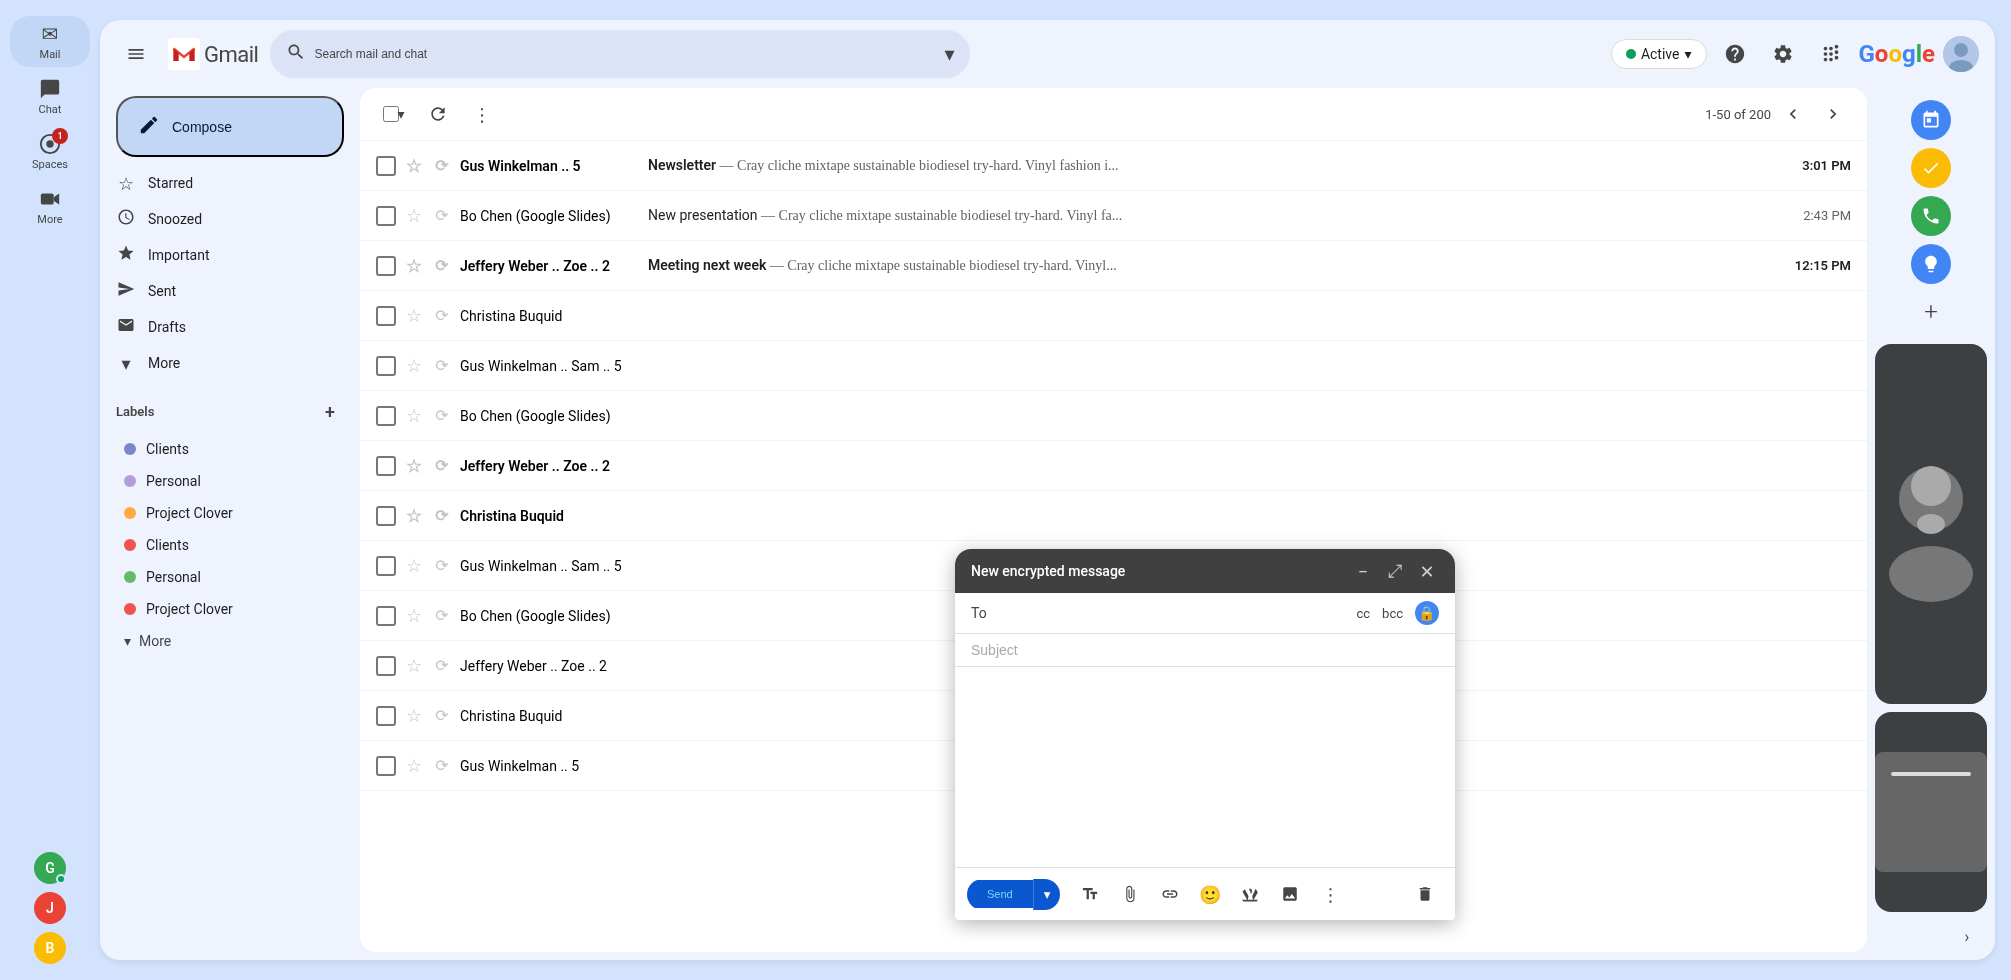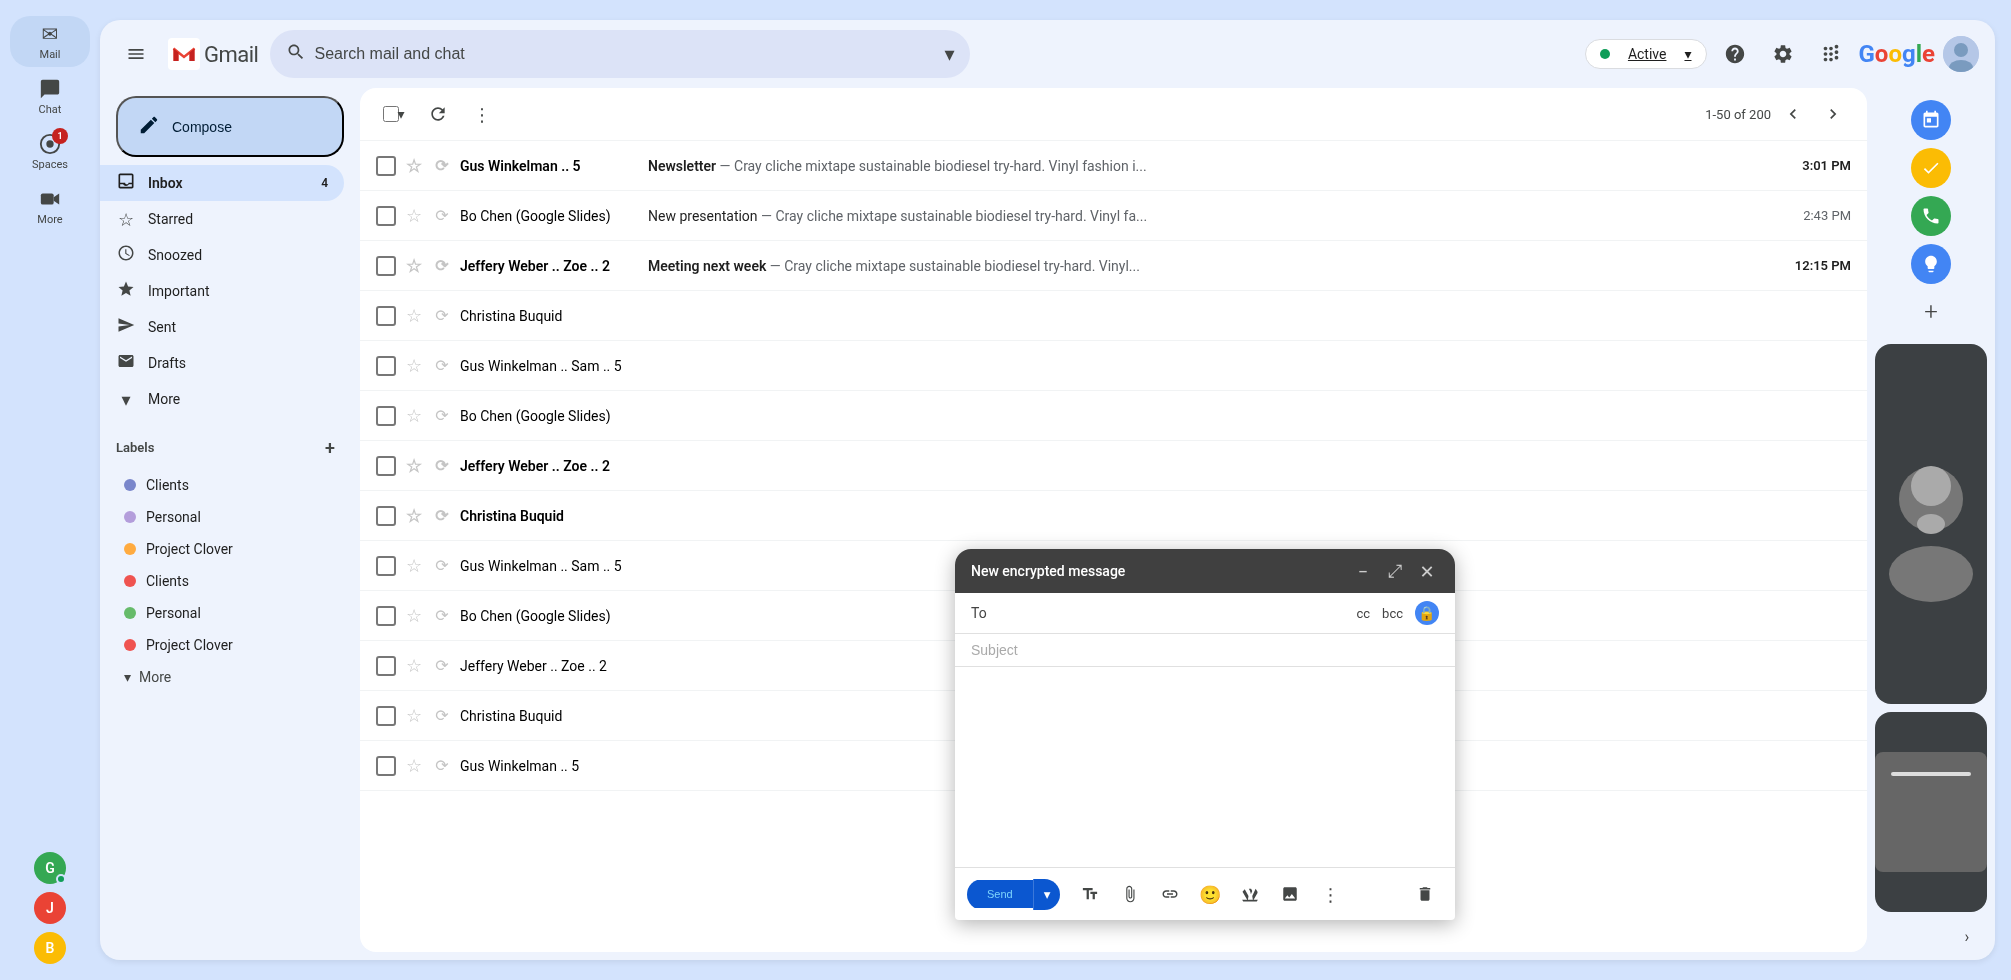--- a/index.html
+++ b/index.html
@@ -173,21 +173,21 @@
     .search-icon-btn {
       color: #444746;
       font-size: 18px;
       cursor: pointer;
     }
 
     .search-input {
       flex: 1;
       border: none;
       background: transparent;
-      font-size: 16px;
+      font-size: 12px;
       color: #444746;
       outline: none;
     }
 
     .search-input::placeholder { color: #444746; }
 
     .search-dropdown-arrow {
       color: #444746;
       font-size: 20px;
       cursor: pointer;
@@ -208,29 +208,28 @@
       align-items: center;
       justify-content: center;
       cursor: pointer;
       color: #444746;
       font-size: 20px;
     }
 
     .active-status {
       display: flex;
       align-items: center;
-      gap: 18px;
+      gap: 5px;
       background: white;
       border-radius: 20px;
       padding: 6px 14px;
       cursor: pointer;
       font-size: 14px;
       color: #1f1f1f;
       border: 1px solid #dadce0;
-      text-decoration: underline;
     }
 
     .active-dot {
       width: 10px;
       height: 10px;
       background: #0f9d58;
       border-radius: 50%;
     }
 
     .user-avatar {
@@ -476,20 +475,21 @@
       color: #1f1f1f;
     }
 
     .email-subject .subject-bold {
       font-weight: 600;
     }
 
     .email-subject .subject-preview {
       color: #5f6368;
       font-weight: 400;
+      font-family: Liberation Serif, serif;
     }
 
     .email-time {
       font-size: 13px;
       color: #5f6368;
       flex-shrink: 0;
       width: 70px;
       text-align: right;
     }
 
@@ -783,29 +783,20 @@
       <div class="left-nav">
         <button class="compose-btn">
           <span>
             <svg width="22" height="22" viewBox="0 0 24 24" fill="#001d35">
               <path d="M3 17.25V21h3.75L17.81 9.94l-3.75-3.75L3 17.25zM20.71 7.04c.39-.39.39-1.02 0-1.41l-2.34-2.34c-.39-.39-1.02-.39-1.41 0l-1.83 1.83 3.75 3.75 1.83-1.83z"></path>
             </svg>
           </span>
           <span>Compose</span>
         </button>
 
-        <div class="nav-item active">
-          <div class="nav-item-icon">
-            <svg width="20" height="20" viewBox="0 0 24 24" fill="#1f1f1f">
-              <path d="M19 3H5c-1.1 0-2 .9-2 2v14c0 1.1.9 2 2 2h14c1.1 0 2-.9 2-2V5c0-1.1-.9-2-2-2zm0 16H5v-3h3.56c.69 1.19 1.97 2 3.44 2s2.75-.81 3.44-2H19v3zm0-5h-4c0 1.1-.9 2-2 2s-2-.9-2-2H5V5h14v9z"></path>
-            </svg>
-          </div>
-          <span class="nav-item-label">Inbox</span>
-          <span class="nav-badge">4</span>
-        </div>
 
         <div class="nav-item">
           <div class="nav-item-icon">☆</div>
           <span class="nav-item-label">Starred</span>
         </div>
 
         <div class="nav-item">
           <div class="nav-item-icon">
             <svg width="18" height="18" viewBox="0 0 24 24" fill="#444746">
               <path d="M11.99 2C6.47 2 2 6.48 2 12s4.47 10 9.99 10C17.52 22 22 17.52 22 12S17.52 2 11.99 2zM12 20c-4.42 0-8-3.58-8-8s3.58-8 8-8 8 3.58 8 8-3.58 8-8 8zm.5-13H11v6l5.25 3.15.75-1.23-4.5-2.67V7z"></path>

